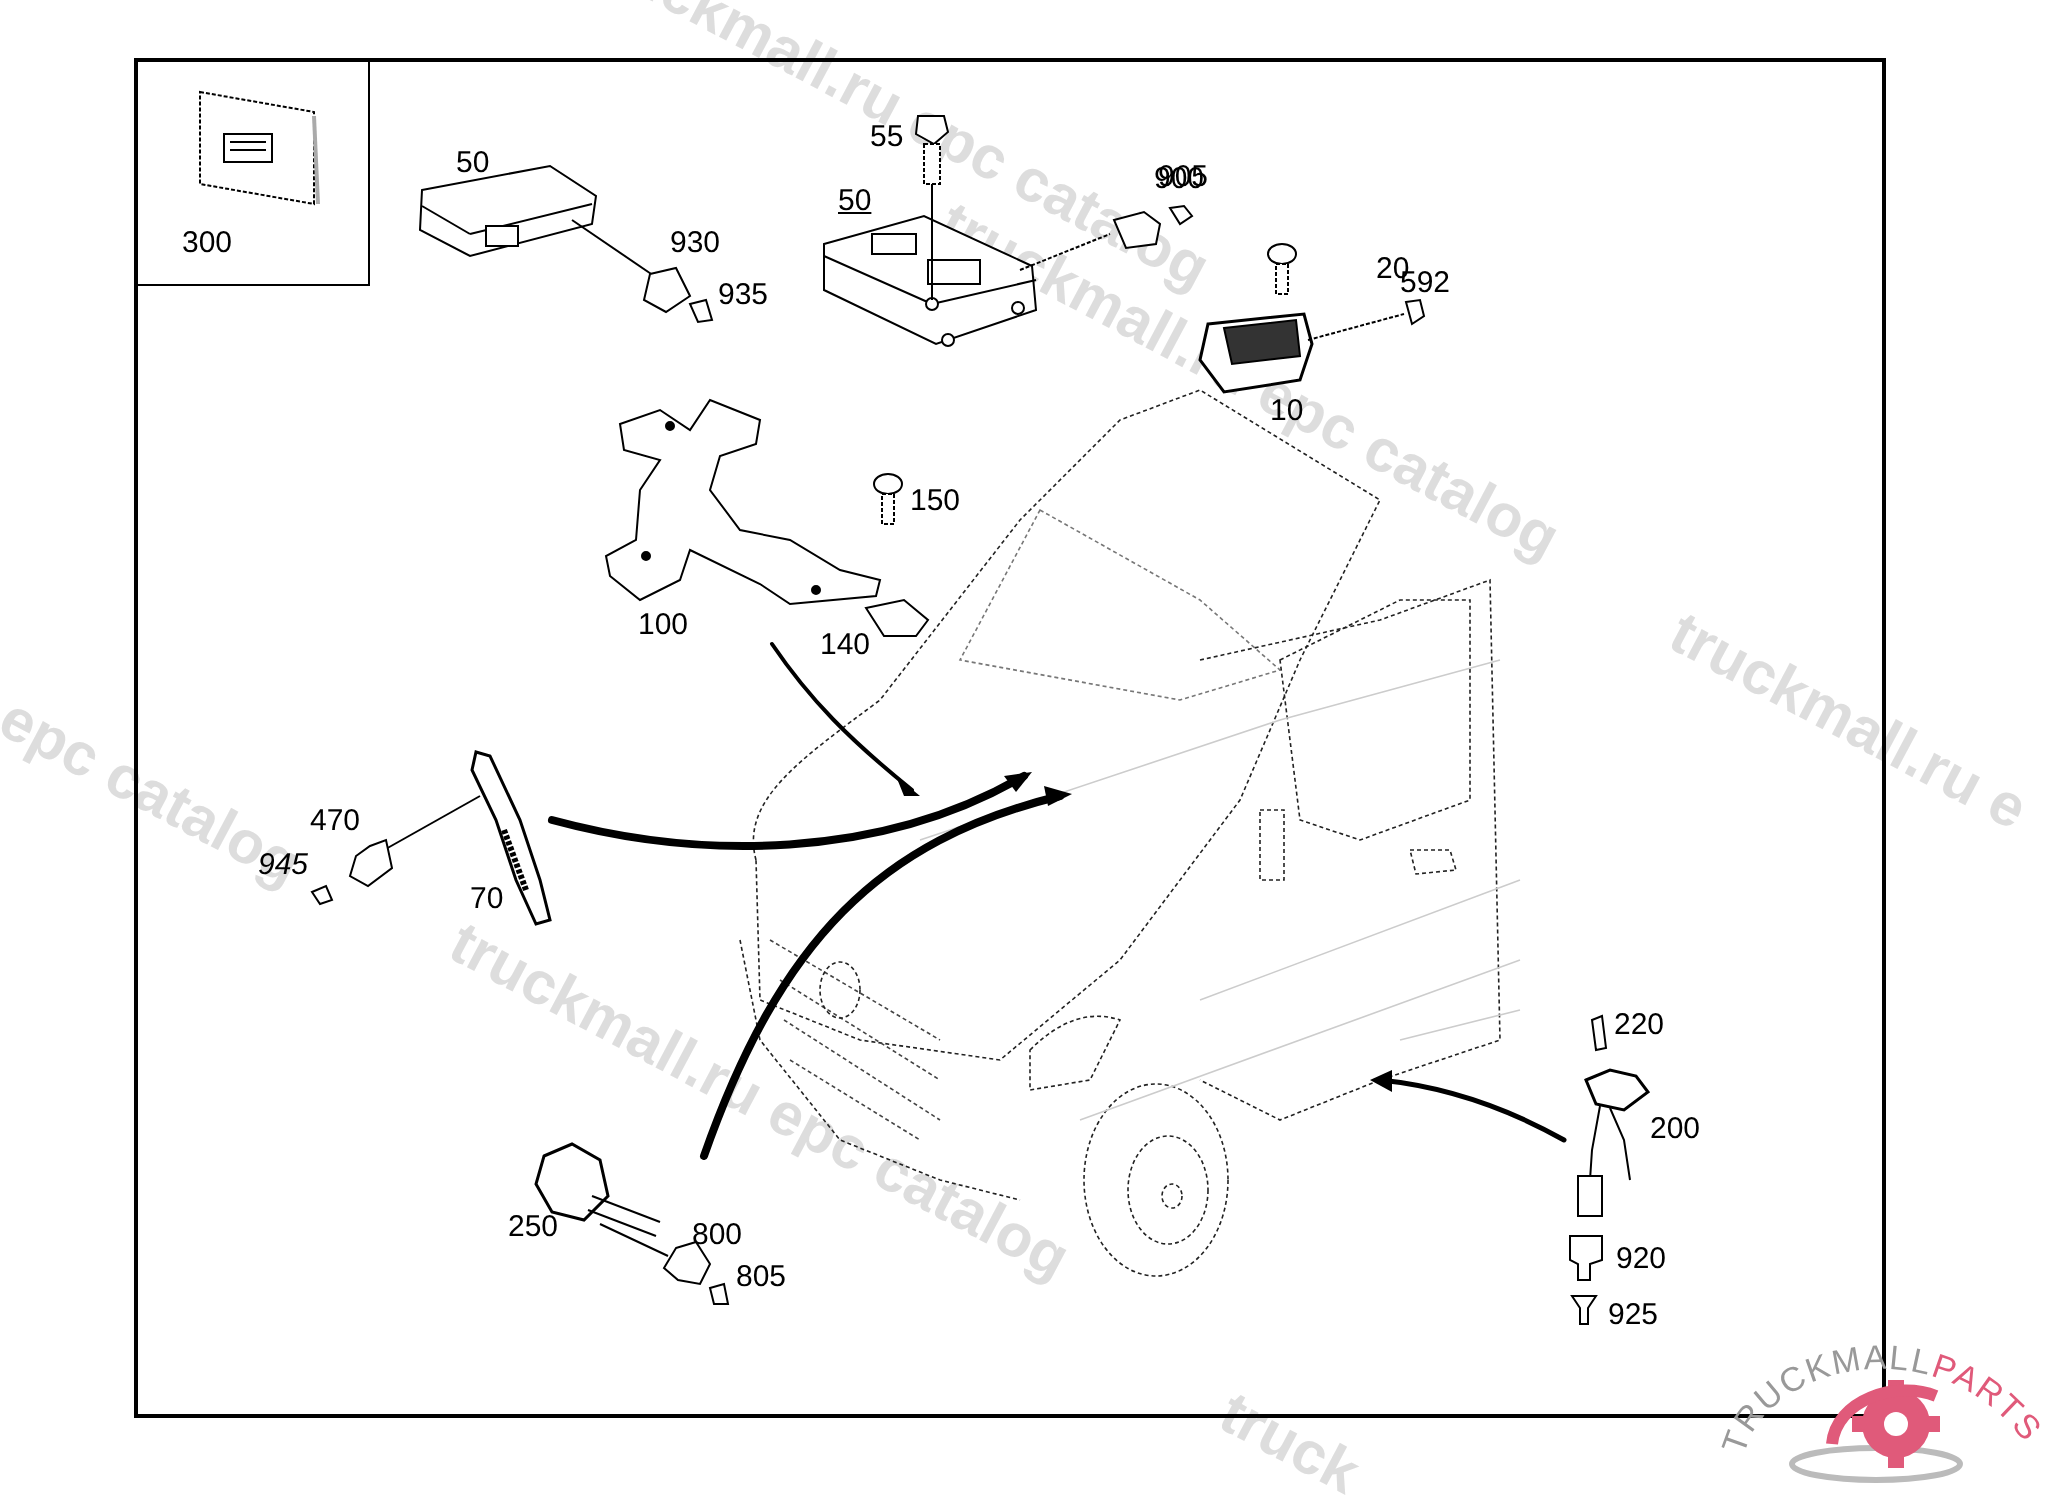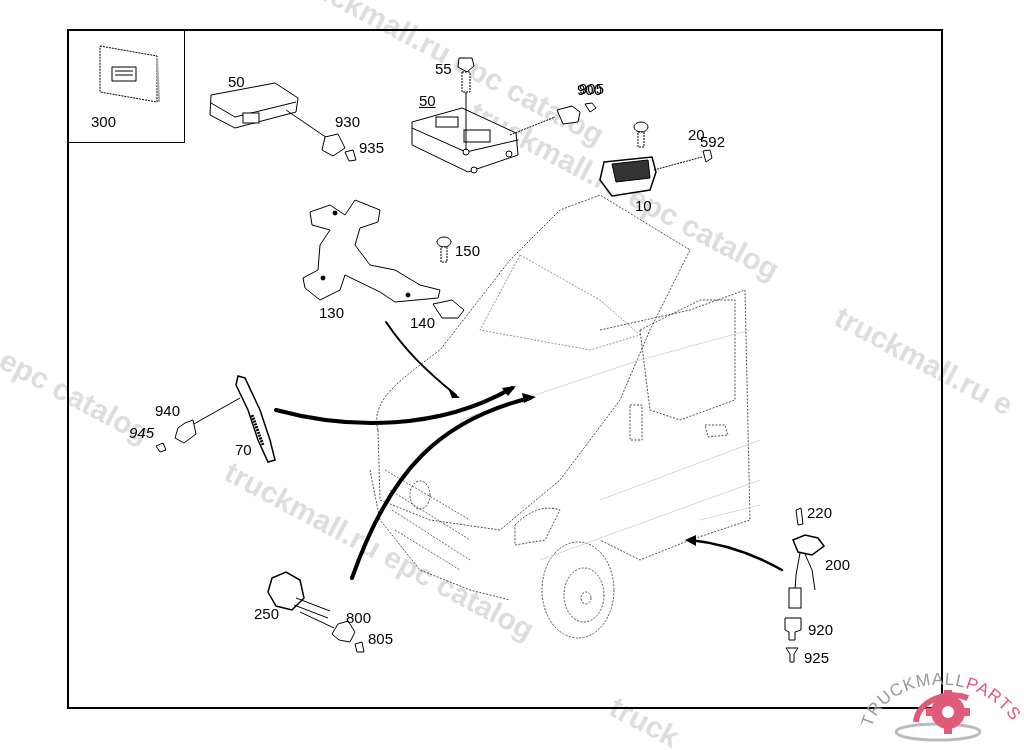--- a/index.html
+++ b/index.html
@@ -153,23 +153,23 @@
   <div class="lbl" style="left:335px;top:114px;">930</div>
   <div class="lbl" style="left:359px;top:140px;">935</div>
   <div class="lbl" style="left:435px;top:61px;">55</div>
   <div class="lbl" style="left:419px;top:93px;text-decoration:underline;">50</div>
   <div class="lbl" style="left:547px;top:82px;margin-left:30px;">900</div>
   <div class="lbl" style="left:579px;top:81px;">905</div>
   <div class="lbl" style="left:688px;top:127px;">20</div>
   <div class="lbl" style="left:700px;top:134px;">592</div>
   <div class="lbl" style="left:635px;top:198px;">10</div>
   <div class="lbl" style="left:455px;top:243px;">150</div>
-  <div class="lbl" style="left:319px;top:305px;">130</div>
+  <div class="lbl" style="left:319px;top:305px;">100</div>
   <div class="lbl" style="left:410px;top:315px;">140</div>
-  <div class="lbl" style="left:155px;top:403px;">940</div>
+  <div class="lbl" style="left:155px;top:403px;">470</div>
   <div class="lbl" style="left:129px;top:425px;font-style:italic;">945</div>
   <div class="lbl" style="left:235px;top:442px;">70</div>
   <div class="lbl" style="left:254px;top:606px;">250</div>
   <div class="lbl" style="left:346px;top:610px;">800</div>
   <div class="lbl" style="left:368px;top:631px;">805</div>
   <div class="lbl" style="left:807px;top:505px;">220</div>
   <div class="lbl" style="left:825px;top:557px;">200</div>
   <div class="lbl" style="left:808px;top:622px;">920</div>
   <div class="lbl" style="left:804px;top:650px;">925</div>
 

